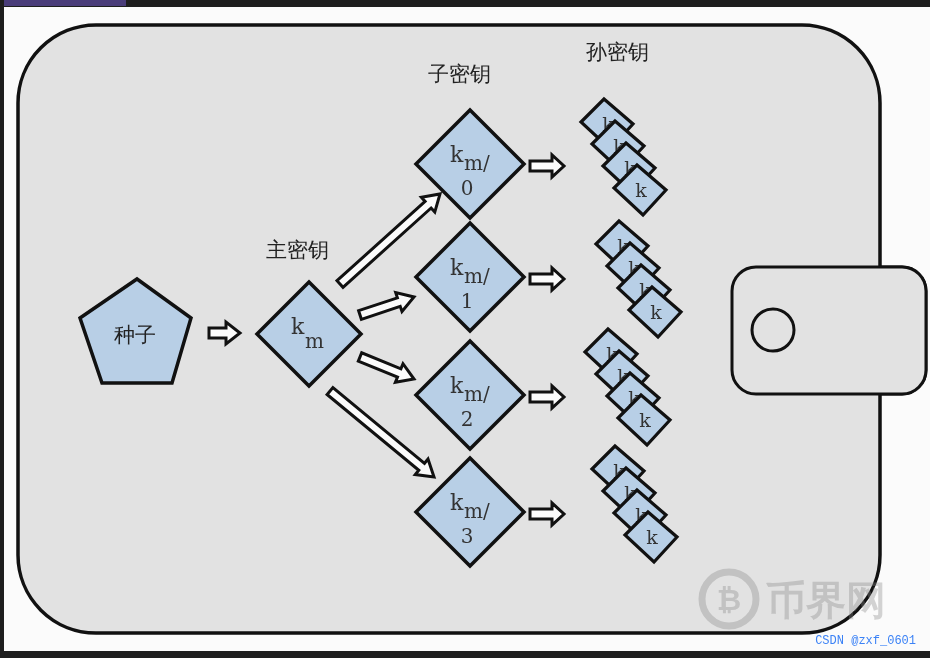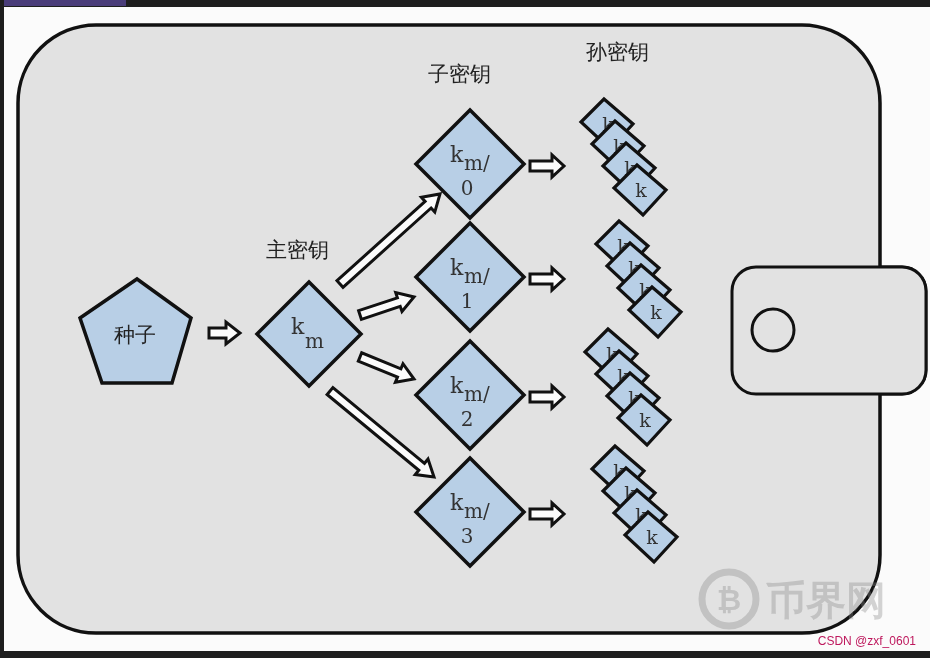--- a/index.html
+++ b/index.html
@@ -13,21 +13,21 @@
   .canvas {
     position: absolute; left: 4px; top: 7px; width: 926px; height: 644px;
     background: #fbfbfb; overflow: hidden;
   }
   .bottom-strip { position: absolute; left: 0; top: 651px; width: 930px; height: 7px; background: #1e1e1e; }
   svg { position: absolute; left: 0; top: 0; }
   .lbl-cn { font-family: "DejaVu Sans", sans-serif; font-size: 21px; fill: #222; }
   .k-text { font-family: "DejaVu Serif", serif; fill: #333; }
   .credit {
     position: absolute; right: 14px; bottom: 3px;
-    font-family: Liberation Sans, sans-serif; font-size: 12px; color: #be185d;
+    font-family: Liberation Mono, monospace; font-size: 12px; color: #3b82f6;
   }
 </style>
 </head>
 <body>
 
 <div class="top-strip"></div>
 <div class="link-highlight"></div>
 
 <div class="canvas">
   <svg width="926" height="644" viewBox="0 0 926 644">

